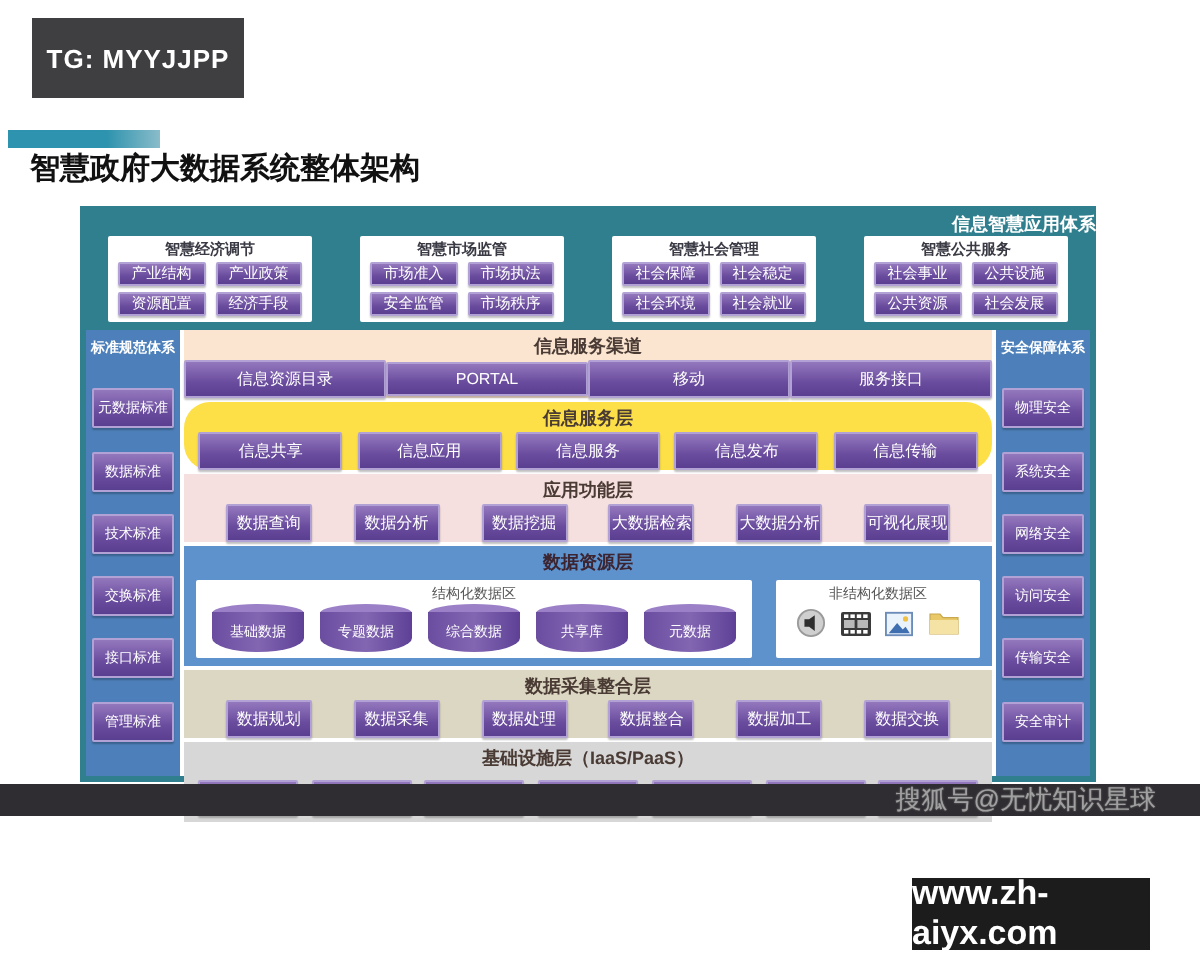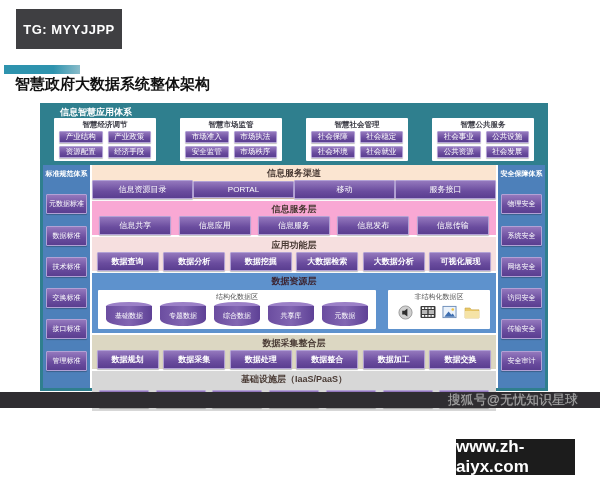--- a/index.html
+++ b/index.html
@@ -9,21 +9,21 @@
   
   .tg-banner { position:absolute; left:16px; top:9px; width:106px; height:40px;
     background:#3f3f42; color:#fff; font-size:13px; font-weight:bold; letter-spacing:.5px;
     display:flex; align-items:center; justify-content:center; }
   .accent-bar { position:absolute; left:4px; top:65px; width:76px; height:9px;
     background:linear-gradient(90deg,#2e93ae 65%, #8abcca); }
   .main-title { position:absolute; left:15px; top:75px; font-size:15px; font-weight:bold; color:#111; }
 
   
   .diagram { position:absolute; left:40px; top:103px; width:508px; height:288px; background:#2f7f8e; }
-  .sys-title { height:15px; text-align:left; color:#fff; font-size:9px; font-weight:bold; padding-top:3px;padding-left:20px; }
+  .sys-title { height:15px; text-align:right; color:#fff; font-size:9px; font-weight:bold; padding-top:3px;padding-left:20px; }
 
   .groups { display:flex; gap:24px; padding:0 14px; height:43px; }
   .group { flex:1; background:#fff; border-radius:1px; display:flex; flex-direction:column; padding:1px 3px 3px; }
   .group-title { font-size:7.5px; font-weight:bold; color:#3a3a44; text-align:center; padding:1px 0; }
   .group-grid { flex:1; display:grid; grid-template-columns:1fr 1fr; gap:3px 5px; padding:0 2px; }
 
   .btn { background:linear-gradient(180deg,#9478bd,#6a4c9e 60%,#5a3e90);
     border:1px solid #b2a1d5; color:#fff; text-align:center; border-radius:1px;
     box-shadow:0 1px 1px rgba(0,0,0,.25); display:flex; align-items:center; justify-content:center; }
   .group-grid .btn { font-size:7.5px; }
@@ -35,24 +35,24 @@
   .sb-title { color:#fff; font-size:7px; font-weight:bold; text-align:center; padding-top:4px; }
   .sb-items { flex:1; display:flex; flex-direction:column; justify-content:space-evenly; padding:4px 3px 6px; }
   .sb-btn { font-size:7px; padding:4px 0; }
 
   .center { position:absolute; left:49px; right:49px; top:0; bottom:0;
     display:flex; flex-direction:column; gap:2px; }
   .layer { display:flex; flex-direction:column; }
   .layer-title { text-align:center; font-size:9px; font-weight:bold; color:#4a3b35; padding-top:2px; }
   .items-row { flex:1; display:flex; justify-content:space-evenly; align-items:center; }
   .items-row .btn { font-size:8px; padding:3px 0; }
-  .w88 { width:108px; } .w72 { width:72px; } .w62 { width:62px;font-weight:bold; } .w52 { width:50px; }
+  .w88 { width:108px; } .w72 { width:72px; } .w62 { width:43px; } .w52 { width:50px; }
 
   .layer.channels { flex:0 0 32px; background:#fbe5d1; }
-  .layer.services { flex:0 0 29px; background:#f9a8d4; }
+  .layer.services { flex:0 0 29px; background:#fde047;border-radius:13px; }
   .layer.functions { flex:0 0 29px; background:#f6dfdf; }
   .layer.data { flex:0 0 52px; background:#5e92cd; }
   .layer.data .layer-title { color:#3c2430; }
   .layer.collection { flex:0 0 31px; background:#dcd7c2; }
   .layer.infra { flex:0 0 40px; background:#d7d7d7; }
   .layer.infra .items-row .btn { font-size:7.5px; }
 
   .dr-panels { flex:1; display:flex; gap:12px; padding:2px 6px 4px; }
   .panel { background:#fff; border-radius:1px; display:flex; flex-direction:column; }
   .panel.structured { flex:1; }

